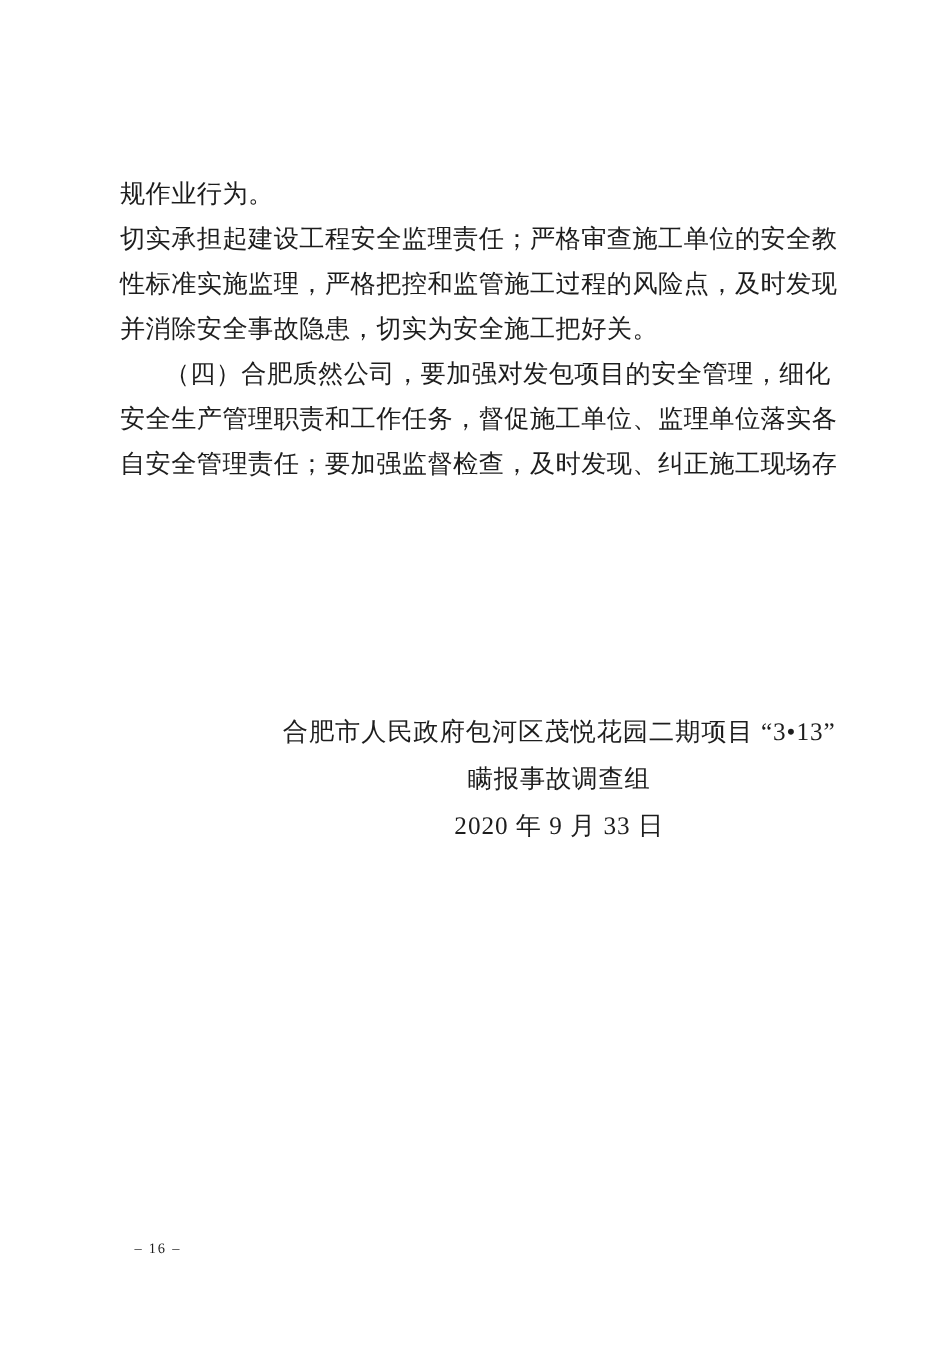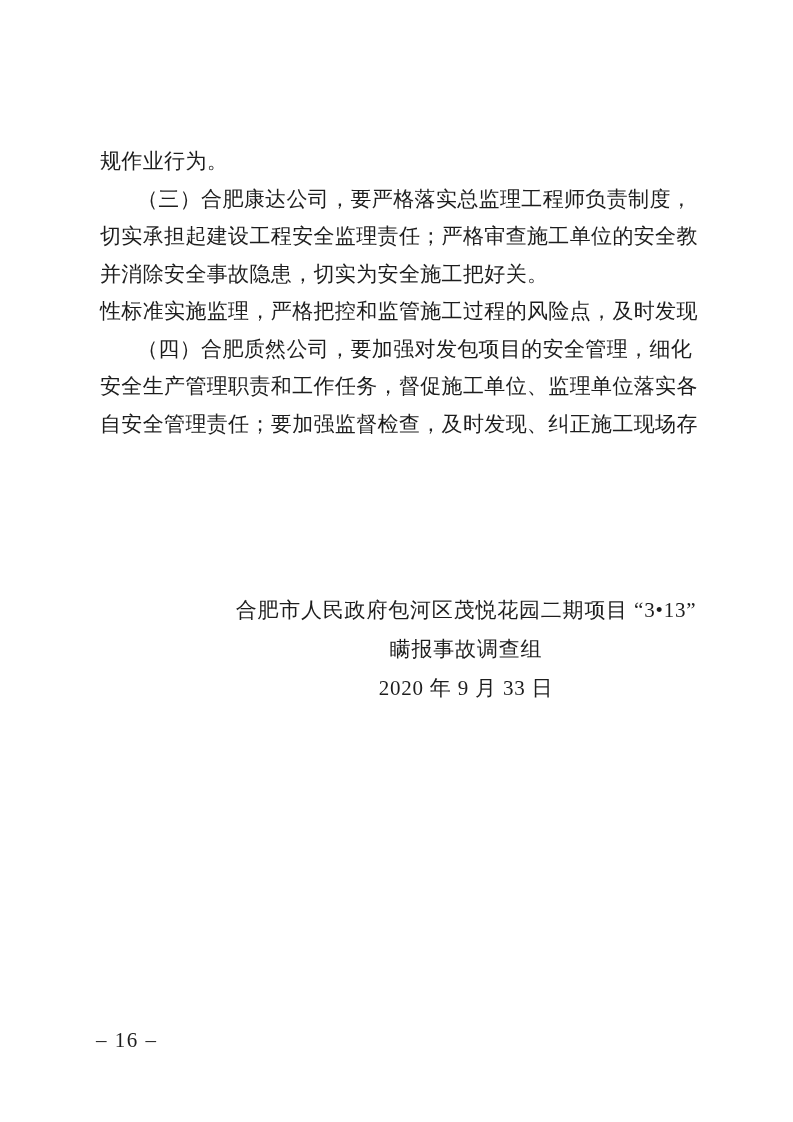--- a/index.html
+++ b/index.html
@@ -44,38 +44,37 @@
   }
   .sig-line {
     height: 39px;
     line-height: 39px;
     font-size: 21px;
     letter-spacing: 0.8px;
     white-space: nowrap;
   }
   .page-number {
     position: absolute;
-    left: 96px;
+    left: 112px;
     top: 1029px;
-    font-size: 21px;
+    font-size: 12px;
     letter-spacing: 1.5px;
     line-height: 22px;
   }
 </style>
 </head>
 <body style="background: rgb(255, 255, 255); color: rgb(29, 29, 29);">
 
 <div class="doc-page">
 
   <div class="body-text">
     <div class="body-line">规作业行为。</div>
-    <div class="body-line indent">（三）合肥康达公司，要严格落实总监理工程师负责制度，</div>
     <div class="body-line">切实承担起建设工程安全监理责任；严格审查施工单位的安全教</div>
+    <div class="body-line">性标准实施监理，严格把控和监管施工过程的风险点，及时发现</div>
     <div class="body-line">并消除安全事故隐患，切实为安全施工把好关。</div>
-    <div class="body-line">性标准实施监理，严格把控和监管施工过程的风险点，及时发现</div>
     <div class="body-line indent">（四）合肥质然公司，要加强对发包项目的安全管理，细化</div>
     <div class="body-line">安全生产管理职责和工作任务，督促施工单位、监理单位落实各</div>
     <div class="body-line">自安全管理责任；要加强监督检查，及时发现、纠正施工现场存</div>
   </div>
 
   <div class="signature-block">
     <div class="sig-line">合肥市人民政府包河区茂悦花园二期项目 “3•13”</div>
     <div class="sig-line">瞒报事故调查组</div>
     <div class="sig-line">2020 年 9 月 33 日</div>
   </div>

